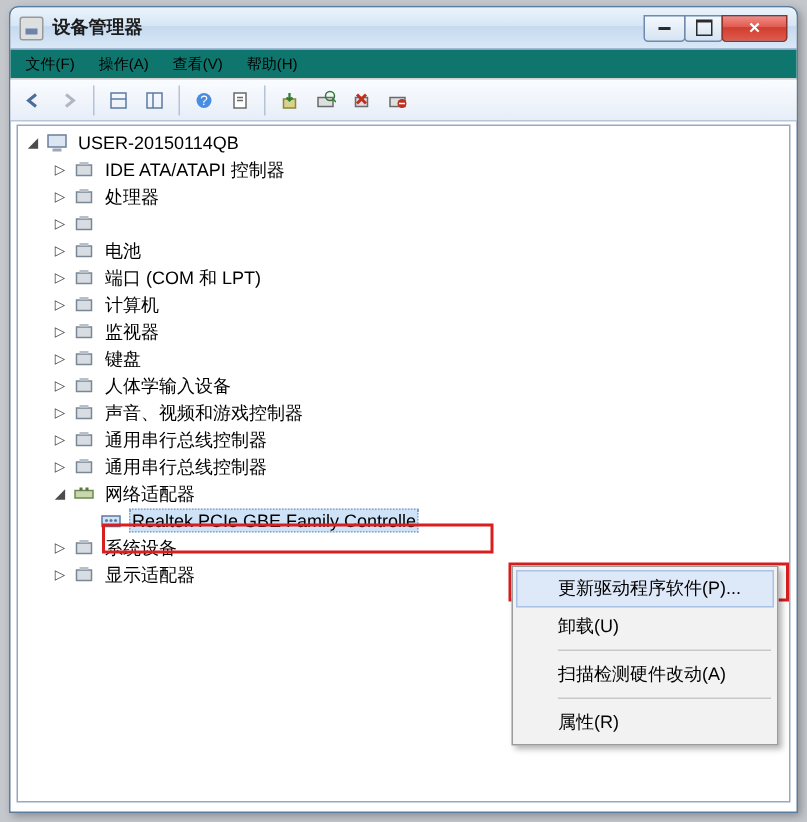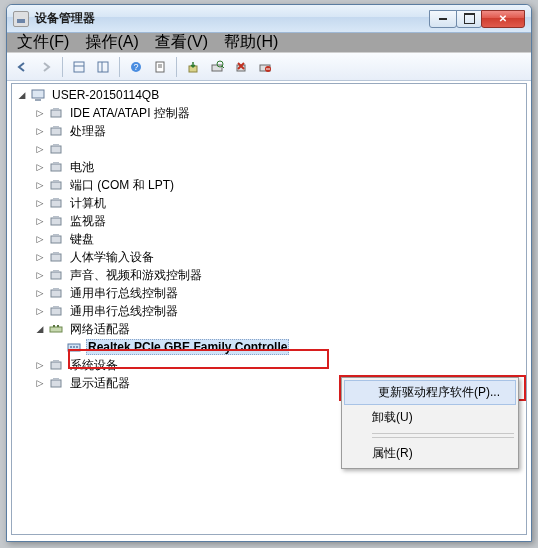--- a/index.html
+++ b/index.html
@@ -9,37 +9,37 @@
 .titlebar .ticon { width: 16px; height: 16px; margin-right: 6px; background: #dedfe1; border: 1px solid #9a9a9a; border-radius: 2px; position: relative; }
 .titlebar .ticon::after { content: ""; position: absolute; left: 3px; top: 7px; width: 8px; height: 4px; background: #6b84a8; }
 .title { font-size: 12px; color: #1b1b1b; flex: 1; font-weight: bold; }
 .winbtns { display: flex; gap: 0; }
 .winbtn { width: 28px; height: 18px; border: 1px solid #6f8aaa; border-radius: 0 0 3px 3px; display: flex; align-items: center; justify-content: center; font-size: 10px; color: #333; background: linear-gradient(#f4f8fd, #d6e4f2); margin-left: -1px; }
 .winbtn.max { width: 26px; }
 .winbtn.close { width: 44px; background: linear-gradient(#f08b84, #e0594d 45%, #cf3e30 46%, #e05a4c); color: #fff; font-weight: bold; border-color: #913129; }
 .winbtn.min::before { content: ""; width: 8px; height: 2px; background: #2b2b2b; }
 .winbtn.max::before { content: ""; width: 9px; height: 8px; border: 1px solid #2b2b2b; border-top-width: 2px; }
 .winbtn.close::before { content: "✕"; font-size: 10px; }
-.menubar { height: 20px; background: #a3a3a3; border-bottom: 1px solid #d0d0d0; display: flex; align-items: center; font-size: 16px; padding: 0 4px; gap: 4px; }
+.menubar { height: 20px; background: #0f766e; border-bottom: 1px solid #d0d0d0; display: flex; align-items: center; font-size: 10px; padding: 0 4px; gap: 4px; }
 .menuitem { padding: 1px 6px; cursor: default; }
 .toolbar { height: 28px; background: linear-gradient(#fafcff, #e7eef8); border-bottom: 1px solid #b8c6d8; display: flex; align-items: center; padding: 0 4px; gap: 2px; }
 .tbtn { width: 22px; height: 22px; border: 1px solid transparent; display: flex; align-items: center; justify-content: center; border-radius: 2px; }
 .tsep { width: 1px; height: 20px; background: #b5c3d4; margin: 0 3px; }
 .content { position: absolute; top: 78px; left: 4px; right: 4px; bottom: 6px; border: 1px solid #98a9be; background: #fff; overflow: auto; }
 .tree { font-size: 12px; color: #000; padding: 2px 0; user-select: none; }
 .row { display: flex; align-items: center; height: 18px; white-space: nowrap; }
 .tw { width: 12px; height: 12px; margin-right: 2px; display: inline-flex; align-items: center; justify-content: center; font-size: 9px; color: #4c4c4c; }
 .ricon { width: 16px; height: 16px; margin-right: 4px; display: inline-flex; align-items: center; justify-content: center; }
 .lbl { padding: 1px 2px; }
 .indent { display: inline-block; }
-.sel { background: #cfe3f8; border: 1px dotted #8aa4c8; padding: 0 1px; font-weight: bold; }
+.sel { background: #cfe3f8; border: 1px dotted #8aa4c8; padding: 0 1px; }
 .redbox { position: absolute; border: 2px solid #d81e1e; pointer-events: none; }
 .ctxmenu { position: absolute; width: 178px; background: #f2f2f2; border: 1px solid #9c9c9c; box-shadow: 2px 2px 4px rgba(0,0,0,.3); font-size: 12px; padding: 2px; }
 .ctxitem { padding: 4px 10px 4px 28px; cursor: default; }
-.ctxitem.hl { background: #dde8f8; border: 1px solid #a8c3e6; padding: 3px 9px 3px 27px; text-align: center; }
+.ctxitem.hl { background: #dde8f8; border: 1px solid #a8c3e6; padding: 3px 9px 3px 27px; }
 .ctxsep { height: 1px; background: #c8c8c8; margin: 3px 2px 3px 28px; }
 svg { display: block; }
 </style>
 </head>
 <body>
 
 <div class="window">
   <div class="titlebar">
     <span class="ticon"></span>
     <span class="title">设备管理器</span>
@@ -319,16 +319,17 @@
       </div>
   </div>
 
   <div class="redbox" style="left:61px; top:344px; width:261px; height:20px;"></div>
   <div class="redbox" style="left:332px; top:370px; width:187px; height:26px;"></div>
 
   <div class="ctxmenu" style="left:334px; top:372px;">
     <div class="ctxitem hl">更新驱动程序软件(P)...</div>
     <div class="ctxitem">卸载(U)</div>
     <div class="ctxsep"></div>
+    <div class="ctxitem">扫描检测硬件改动(A)</div>
     <div class="ctxsep"></div>
     <div class="ctxitem">属性(R)</div>
   </div>
 </div>
 
 </body></html>

